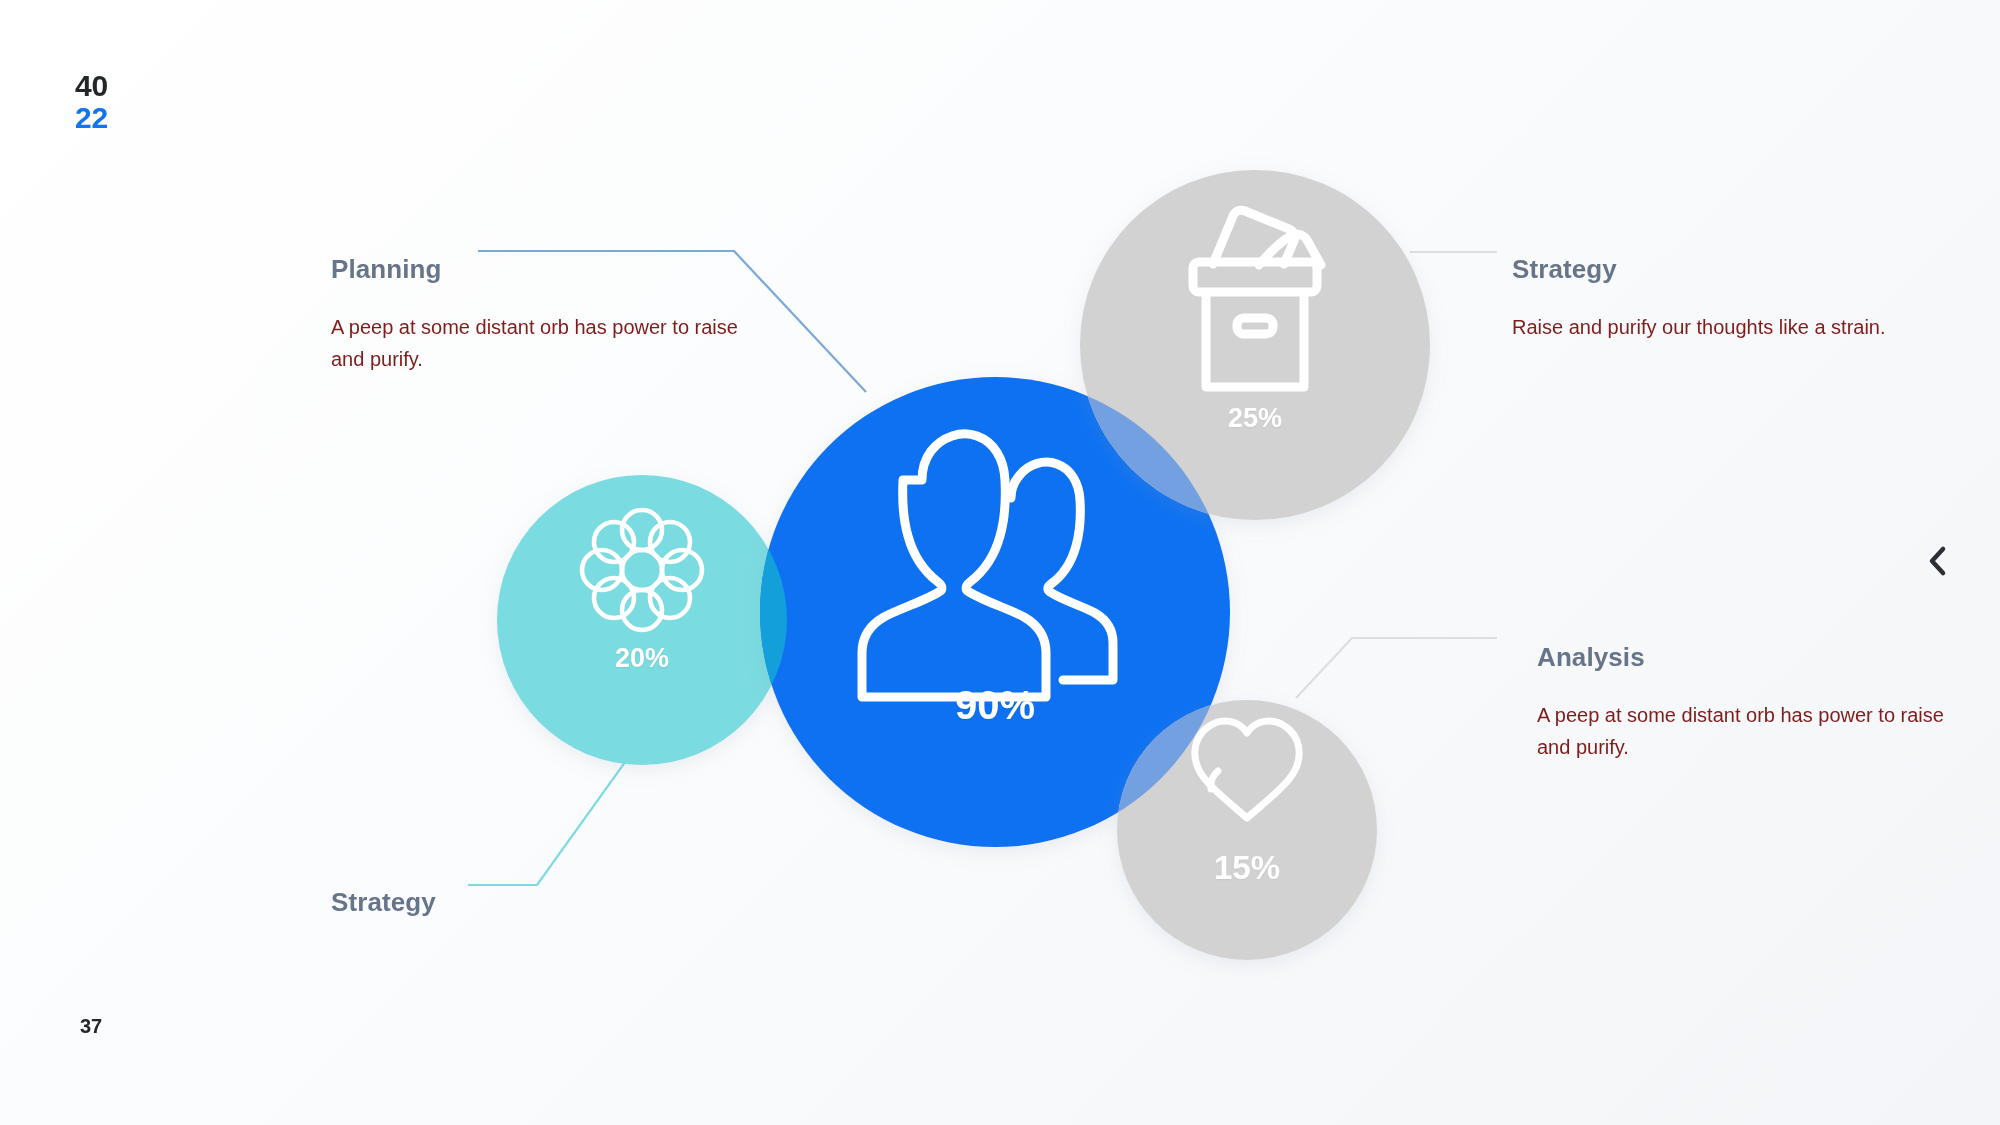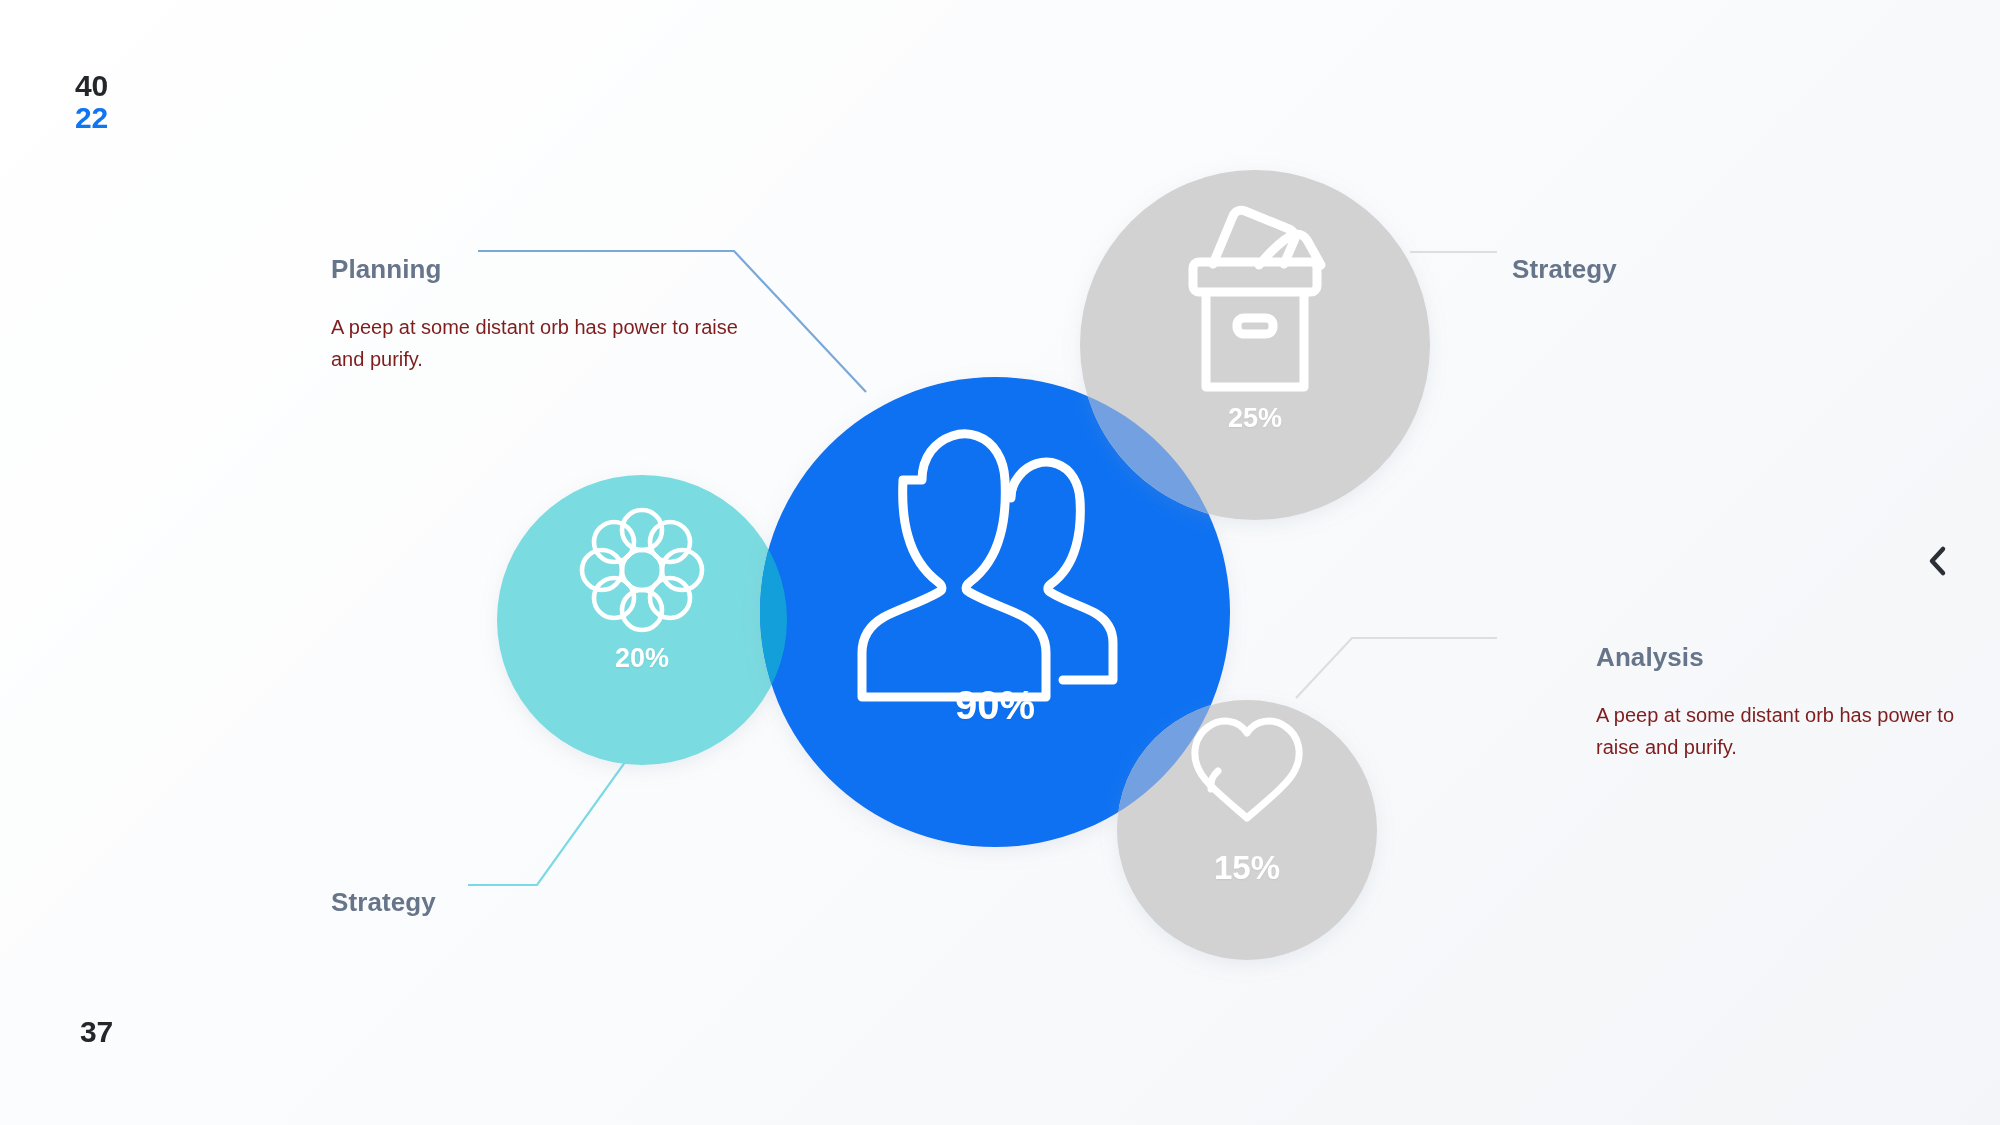--- a/index.html
+++ b/index.html
@@ -15,21 +15,21 @@
   
   .year {
     position:absolute; left:75px; top:70px;
     font-size:30px; font-weight:700; line-height:1.08; letter-spacing:-0.2px;
   }
   .year .y1 { color:#23272b; display:block; }
   .year .y2 { color:#0f75f0; display:block; }
 
   .page-num {
     position:absolute; left:80px; top:1015px;
-    font-size:30px; font-weight:700; color:#23272b; letter-spacing:-0.2px;
+    font-size:20px; font-weight:700; color:#23272b; letter-spacing:-0.2px;
   }
 
   .nav-prev {
     position:absolute; left:1915px; top:538px;
     width:46px; height:46px; display:flex; align-items:center; justify-content:center;
     color:#2b2f36; cursor:pointer;
   }
 
   
   .layer { position:absolute; left:0; top:0; width:2000px; height:1125px; }
@@ -43,21 +43,21 @@
     font-size:26px; font-weight:700; color:#67758a;
     letter-spacing:0.1px; margin-bottom:26px; white-space:nowrap;margin-top:20px;
   }
   .callout p {
     font-size:20px; font-weight:400; color:#7f1d1d;
     line-height:1.62; max-width:420px;
   }
 
   .cal-planning  { left:331px; top:234px; }
   .cal-strategy-r{ left:1512px; top:234px; }
-  .cal-analysis  { left:1596px; top:622px; }
+  .cal-analysis  { left:1537px; top:622px; }
   .cal-strategy-b{ left:331px; top:867px; }
 
   
   .pct {
     position:absolute; z-index:4;
     color:#ffffff; font-weight:700; text-align:right;
     transform:translate(-50%,-50%); white-space:nowrap;
     text-shadow:0 1px 2px rgba(0,0,0,0.06);
   }
   .pct-main  { left:995px;  top:705px; font-size:40px; }
@@ -158,20 +158,21 @@
 <div class="pct pct-gray1">25%</div>
 <div class="pct pct-gray2">15%</div>
 
 <div class="callout cal-planning">
   <h3>Planning</h3>
   <p>A peep at some distant orb has power to raise and purify.</p>
 </div>
 
 <div class="callout cal-strategy-r">
   <h3>Strategy</h3>
+  <p>Raise and purify our thoughts like a strain.</p>
 </div>
 
 <div class="callout cal-analysis">
   <h3>Analysis</h3>
   <p>A peep at some distant orb has power to raise and purify.</p>
 </div>
 
 <div class="callout cal-strategy-b">
   <h3>Strategy</h3>
 </div>

